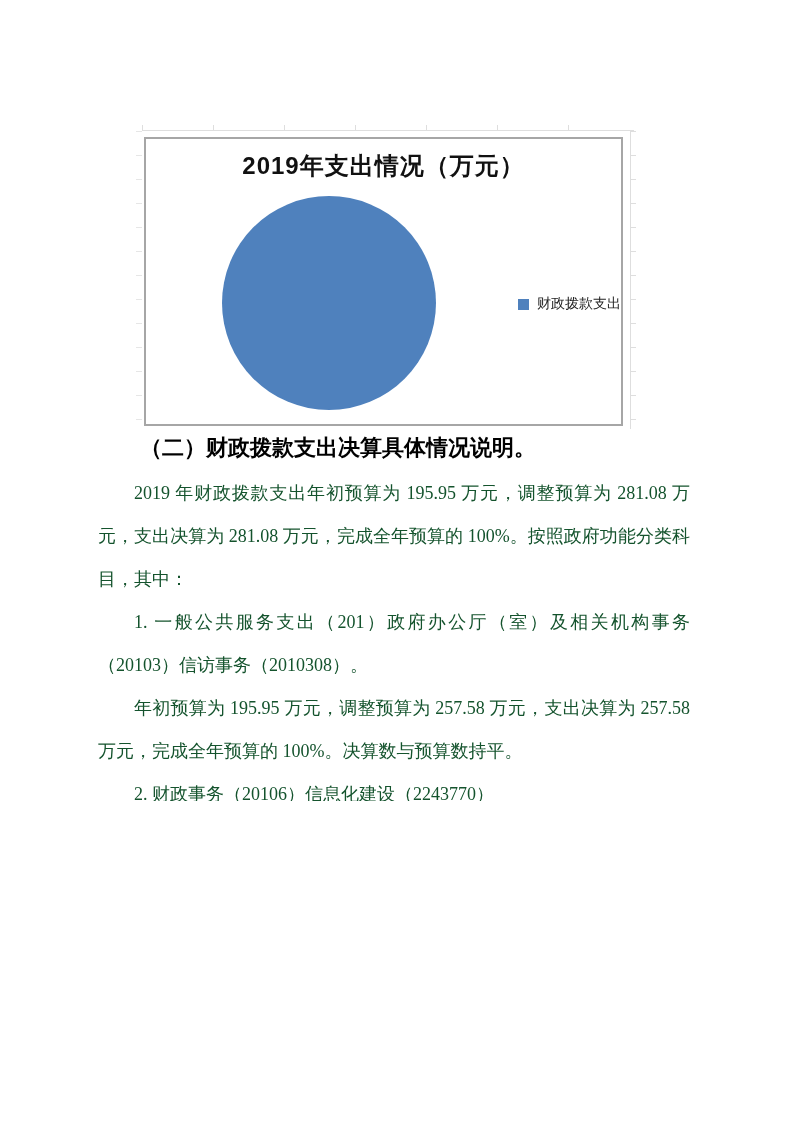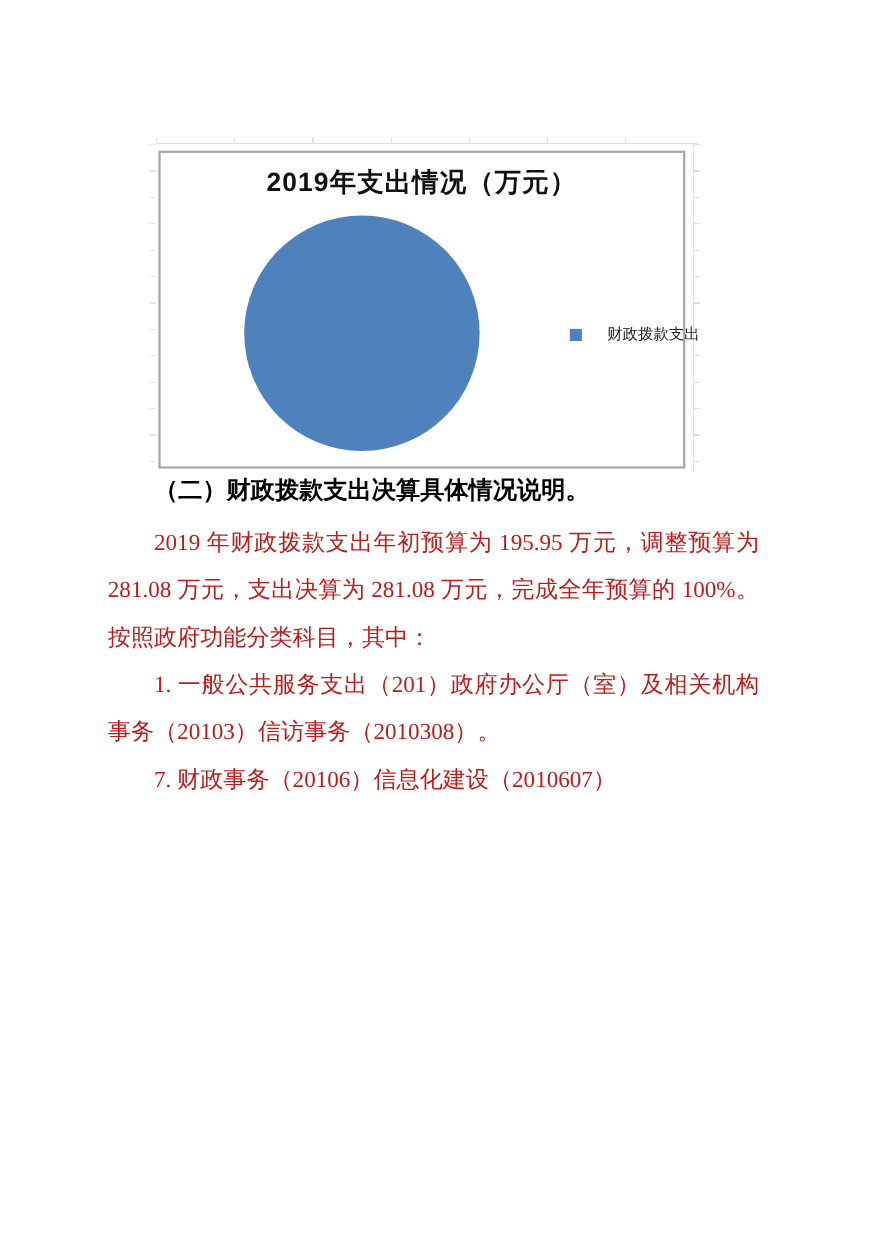--- a/index.html
+++ b/index.html
@@ -42,43 +42,43 @@
     font-weight:700; font-size:24px; color:#111111;
     letter-spacing:1px;
   }
   .pie {
     position:absolute; left:76px; top:57px;
     width:214px; height:214px; border-radius:50%;
     background:#4F81BD;
   }
   .legend {
     position:absolute; left:372px; top:156px;
-    display:flex; align-items:center; gap:23px;
+    display:flex; align-items:center; gap:8px;
     font-family:"Liberation Sans","DejaVu Sans",sans-serif;
     font-size:14px; color:#222222; white-space:nowrap;
   }
   .swatch { width:11px; height:11px; background:#4F81BD; flex:0 0 auto; }
 
   
   .heading {
     position:absolute; left:140px; top:433px; width:560px;
-    font-family:Liberation Mono, monospace;
+    font-family:Liberation Sans, sans-serif;
     font-weight:700; font-size:22px; line-height:30px; color:#000000;
     white-space:nowrap;
   }
 
   
   .body-text {
     position:absolute; left:98px; top:472px; width:592px;
   }
   .body-text p {
-    font-size:21px; line-height:43px;
+    font-size:18px; line-height:43px;
     text-align:justify;
     text-indent:2em;
-    color:#b91c1c;
+    color:#14532d;
   }
 
   .footer {
     position:absolute; left:97px; top:1036px;
     font-size:20px; letter-spacing:2px; color:#222222;
   }
 </style>
 </head>
 <body>
 
@@ -95,18 +95,19 @@
       <span class="swatch" style="background: rgb(79, 129, 189);"></span>
       <span>财政拨款支出</span>
     </div>
   </div>
 
   <h2 class="heading">（二）财政拨款支出决算具体情况说明。</h2>
 
   <div class="body-text">
     <p>2019 年财政拨款支出年初预算为 195.95 万元，调整预算为 281.08 万元，支出决算为 281.08 万元，完成全年预算的 100%。按照政府功能分类科目，其中：</p>
     <p>1. 一般公共服务支出（201）政府办公厅（室）及相关机构事务（20103）信访事务（2010308）。</p>
-    <p>7. 财政事务（20106）信息化建设（2010607）</p>
+    <p>年初预算为 195.95 万元，调整预算为 257.58 万元，支出决算为 257.58 万元，完成全年预算的 100%。决算数与预算数持平。</p>
+    <p>2. 财政事务（20106）信息化建设（2243770）</p>
   </div>
 
   <div class="footer">- 20 -</div>
 
 </div>
 
 </body></html>

